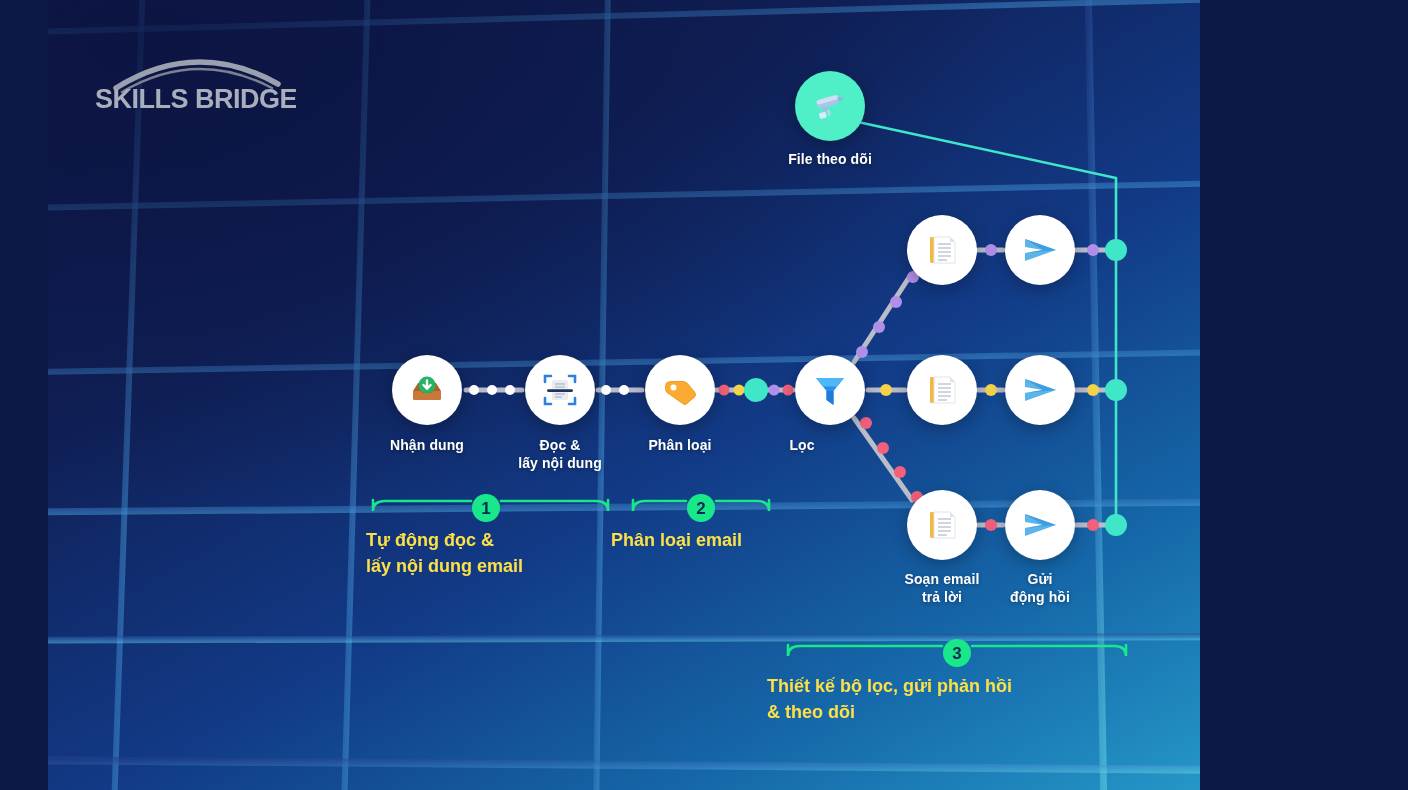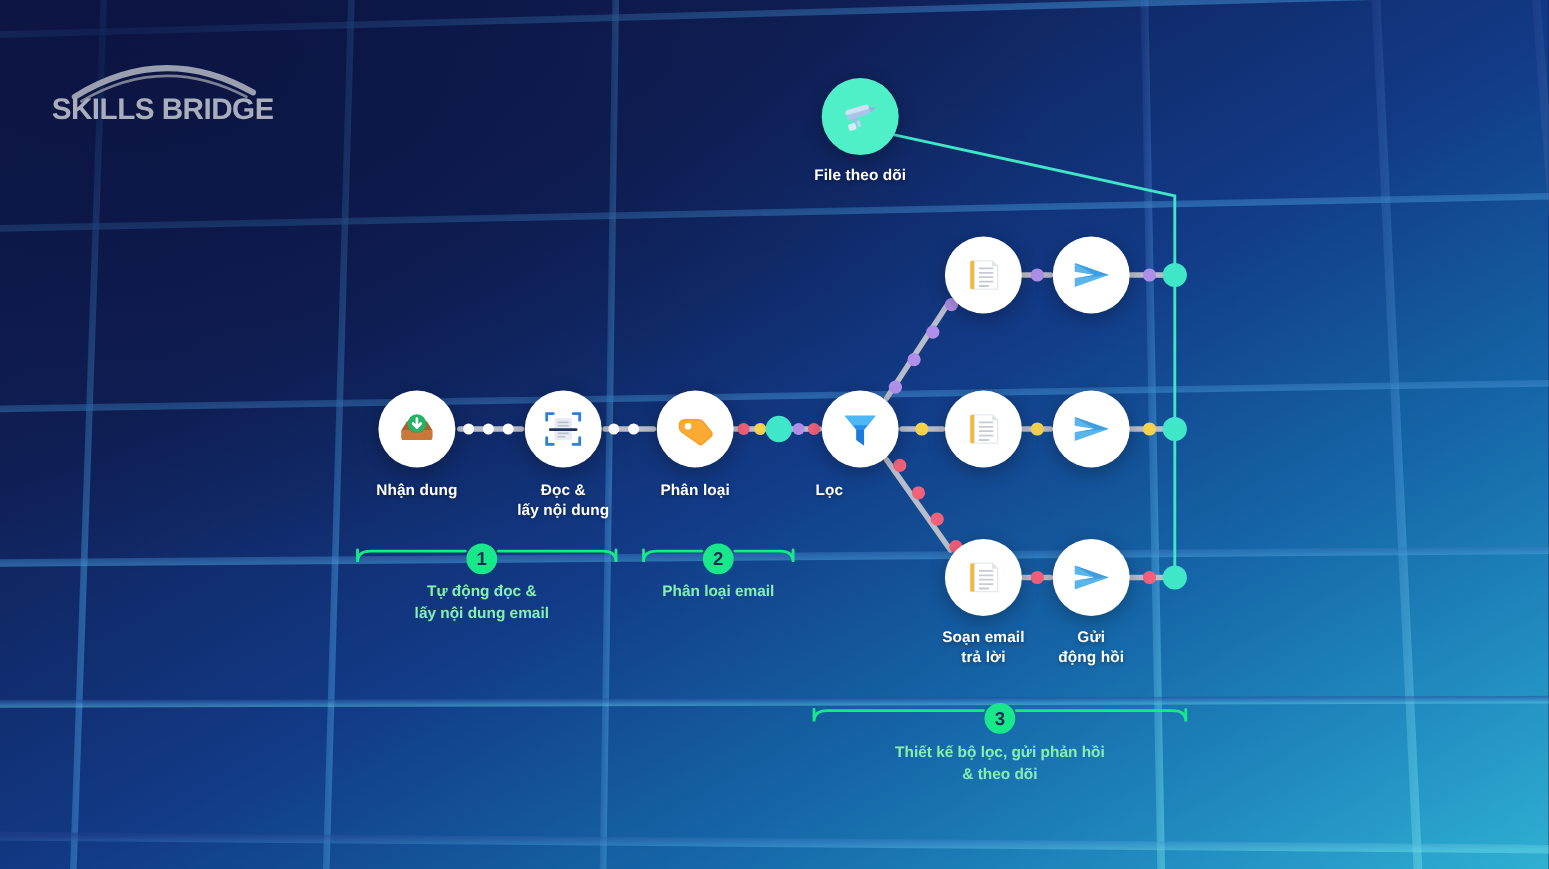--- a/index.html
+++ b/index.html
@@ -2,21 +2,21 @@
 <html><head>
 <meta charset="utf-8">
 <style>
   * { margin:0; padding:0; box-sizing:border-box; }
   html,body { width:1408px; height:790px; overflow:hidden; }
   body {
     font-family:"Liberation Sans", sans-serif;
     background:#0d1746;
     position:relative;
   }
-  #stage { position:absolute; inset:0; width:1408px; height:790px; overflow:hidden; }
+  #stage { position:absolute; inset:0; width:1152px; height:790px; overflow:hidden;margin-left:48px; }
 
   .bg-svg { position:absolute; left:0; top:0; width:1408px; height:790px; }
 
   .logo { position:absolute; left:48px; top:40px; width:200px; height:70px; }
 
   
   .flow-svg { position:absolute; left:0; top:0; width:1408px; height:790px; }
 
   
   .node {
@@ -38,24 +38,23 @@
     text-align:center;
     line-height:1.32;
     letter-spacing:.1px;
     white-space:pre-line;
     text-shadow:0 1px 4px rgba(0,0,0,.35);
   }
 
   
   .step-label {
     position:absolute;
-    color:#86efac;
-    font-size:14px;
+    color:#fde047;
+    font-size:18px;
     font-weight:bold;
-    text-align:center;
     line-height:1.42;
     white-space:pre-line;
   }
   .step-badge {
     position:absolute;
     width:28px; height:28px;
     border-radius:50%;
     background:#19e88a;
     color:#0d2b52;
     font-size:17px; font-weight:bold;

